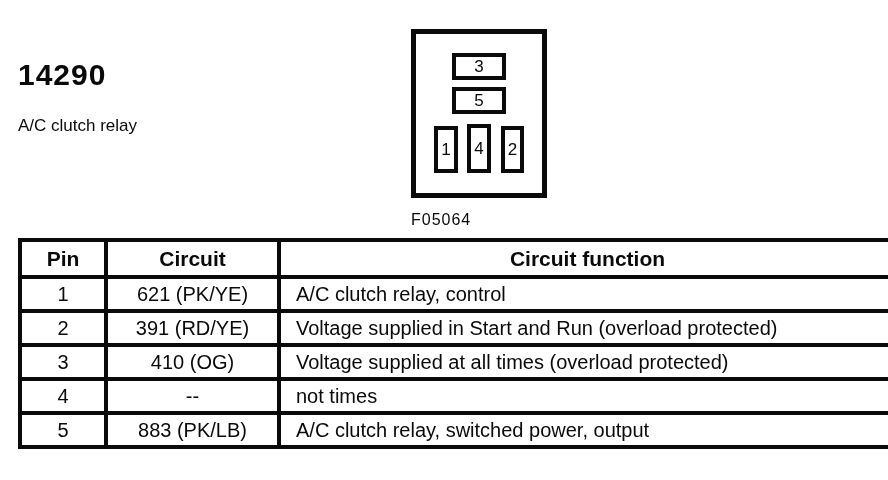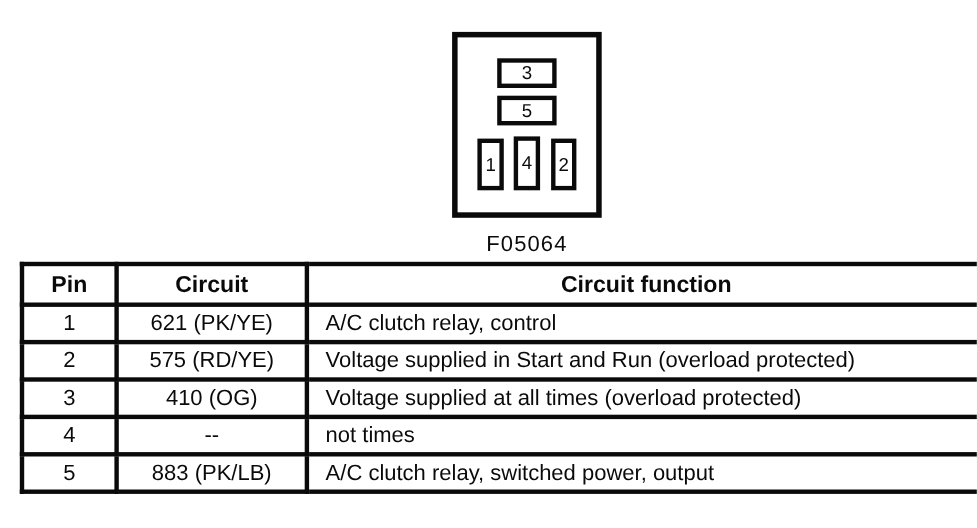--- a/index.html
+++ b/index.html
@@ -56,22 +56,22 @@
   .slot-3 { left: 36px; top: 19px;  width: 54px; height: 27px; }
   .slot-5 { left: 36px; top: 53px;  width: 54px; height: 27px; }
   .slot-1 { left: 18px; top: 92px;  width: 24px; height: 47px; }
   .slot-4 { left: 51px; top: 90px;  width: 24px; height: 49px; }
   .slot-2 { left: 85px; top: 92px;  width: 23px; height: 47px; }
 
   .figure-label {
     position: absolute;
     left: 411px; top: 211px;
     width: 136px;
-    text-align: center;
-    font-size: 20px;
+    text-align: left;
+    font-size: 16px;
     letter-spacing: 1px;
   }
 
   
   table.pinout {
     position: absolute;
     left: 18px; top: 238px;
     width: 880px;
     border-collapse: collapse;
     table-layout: fixed;
@@ -97,20 +97,22 @@
   .pinout td.func, .pinout th.func-h { }
   .pinout td.func {
     text-align: left;
     padding-left: 15px;
   }
 </style>
 </head>
 <body>
 
 <div class="titleblock">
+  <div class="part-number">14290</div>
+  <div class="description">A/C clutch relay</div>
 </div>
 
 <div class="connector">
   <div class="slot slot-3">
     <span>3</span>
   </div>
   <div class="slot slot-5">
     <span>5</span>
   </div>
   <div class="slot slot-1">
@@ -140,21 +142,21 @@
     </tr>
   </thead>
   <tbody>
     <tr>
       <td>1</td>
       <td>621 (PK/YE)</td>
       <td class="func">A/C clutch relay, control</td>
     </tr>
     <tr>
       <td>2</td>
-      <td>575 (RD/YE)</td>
+      <td>391 (RD/YE)</td>
       <td class="func">Voltage supplied in Start and Run (overload protected)</td>
     </tr>
     <tr>
       <td>3</td>
       <td>410 (OG)</td>
       <td class="func">Voltage supplied at all times (overload protected)</td>
     </tr>
     <tr>
       <td>4</td>
       <td>--</td>

